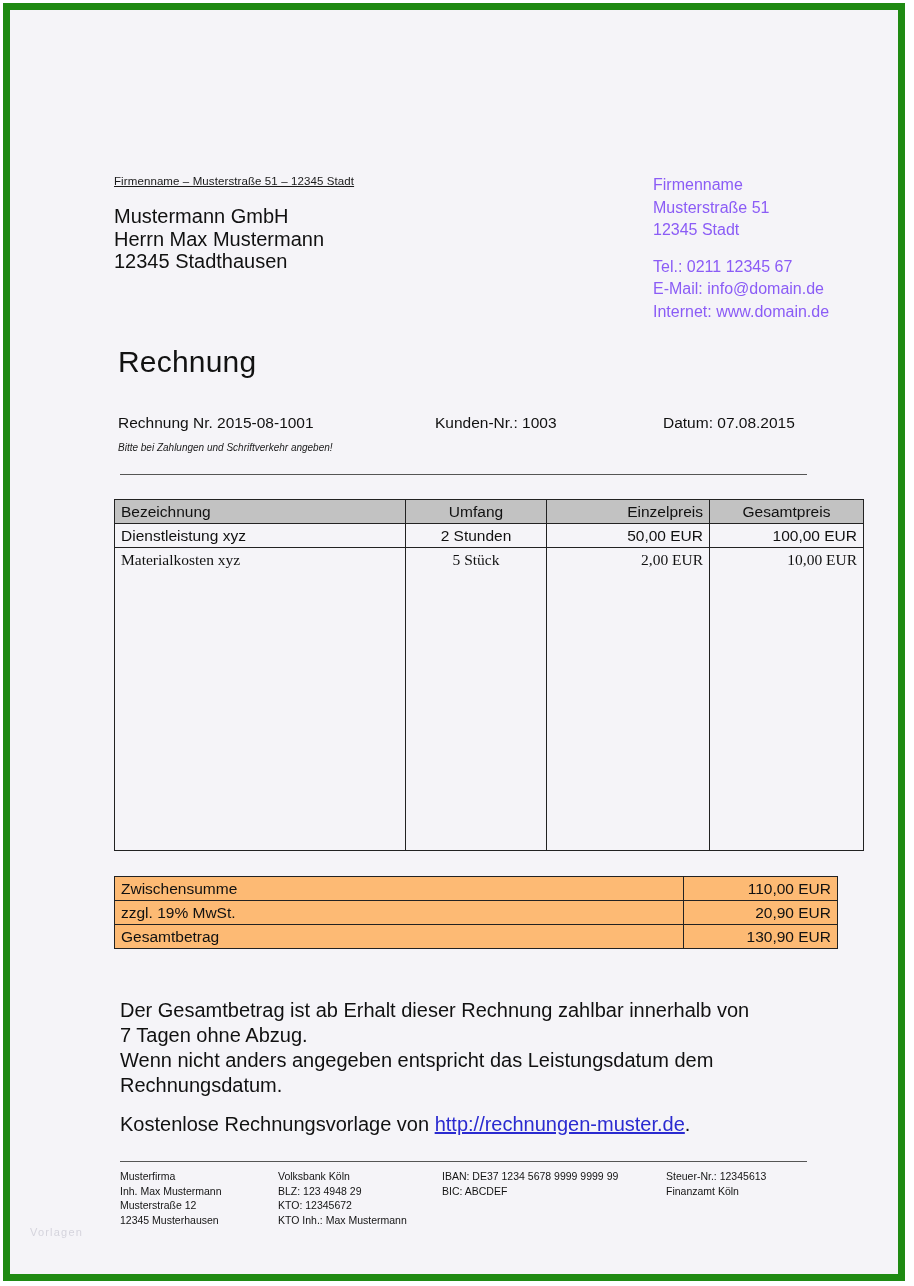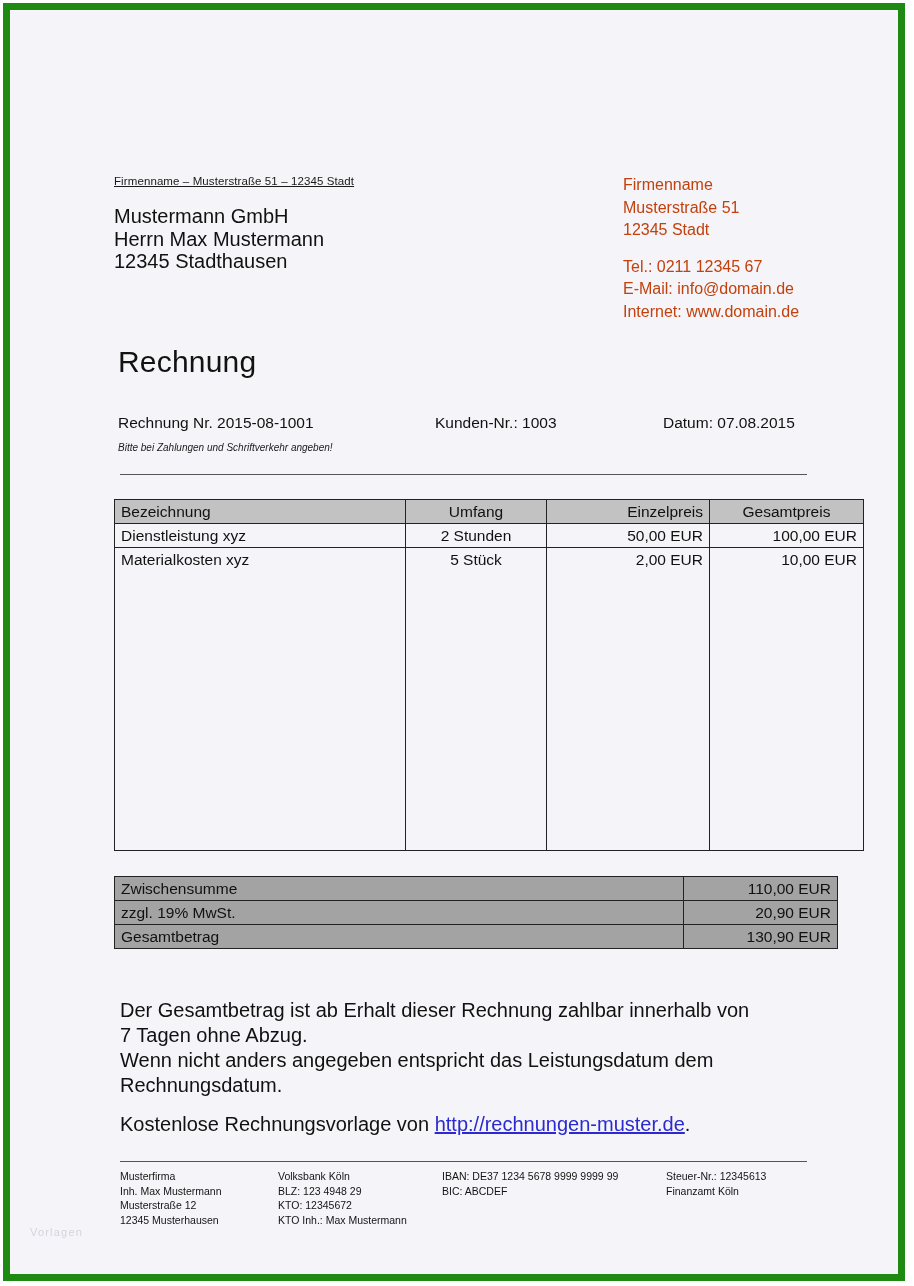--- a/index.html
+++ b/index.html
@@ -53,25 +53,25 @@
     left: 104px;
     top: 195px;
     font-size: 20px;
     line-height: 22.5px;
     color: #111111;
     white-space: nowrap;
   }
 
   #sender {
     position: absolute;
-    left: 613px;
+    left: 643px;
     top: 164px;
     font-size: 16px;
     line-height: 22.5px;
-    color: #c2410c;
+    color: #8b5cf6;
     white-space: nowrap;
   }
   #sender .gap {
     display: block;
     height: 14px;
   }
 
   
   #doc-title {
     position: absolute;
@@ -152,39 +152,40 @@
   #items-table tbody td.col-unit  { text-align: right; }
   #items-table tbody td.col-total { text-align: right; }
 
   
   .spacer-cell {
     height: 277px;
     border-top: none !important;
   }
   .items-body-cell {
     border-bottom: none !important;
+    font-family: Liberation Serif, serif;
   }
 
   
   #totals-table {
     position: absolute;
     left: 104px;
     top: 866px;
     width: 697px;
     border-collapse: collapse;
     font-size: 15.5px;
     color: #111111;
     table-layout: fixed;
   }
   #totals-table td {
     border: 1px solid #222222;
     padding: 1px 6px;
     line-height: 21px;
     white-space: nowrap;
-    background: #a3a3a3;
+    background: #fdba74;
   }
   .totals-label { width: 556px; text-align: left; }
   .totals-value { width: 141px; text-align: right; }
   tr.grand-total td.totals-label { background: #c2c2c2; }
   tr.grand-total td.totals-value { background: #f5f4f8; }
 
   
   #terms {
     position: absolute;
     left: 110px;

